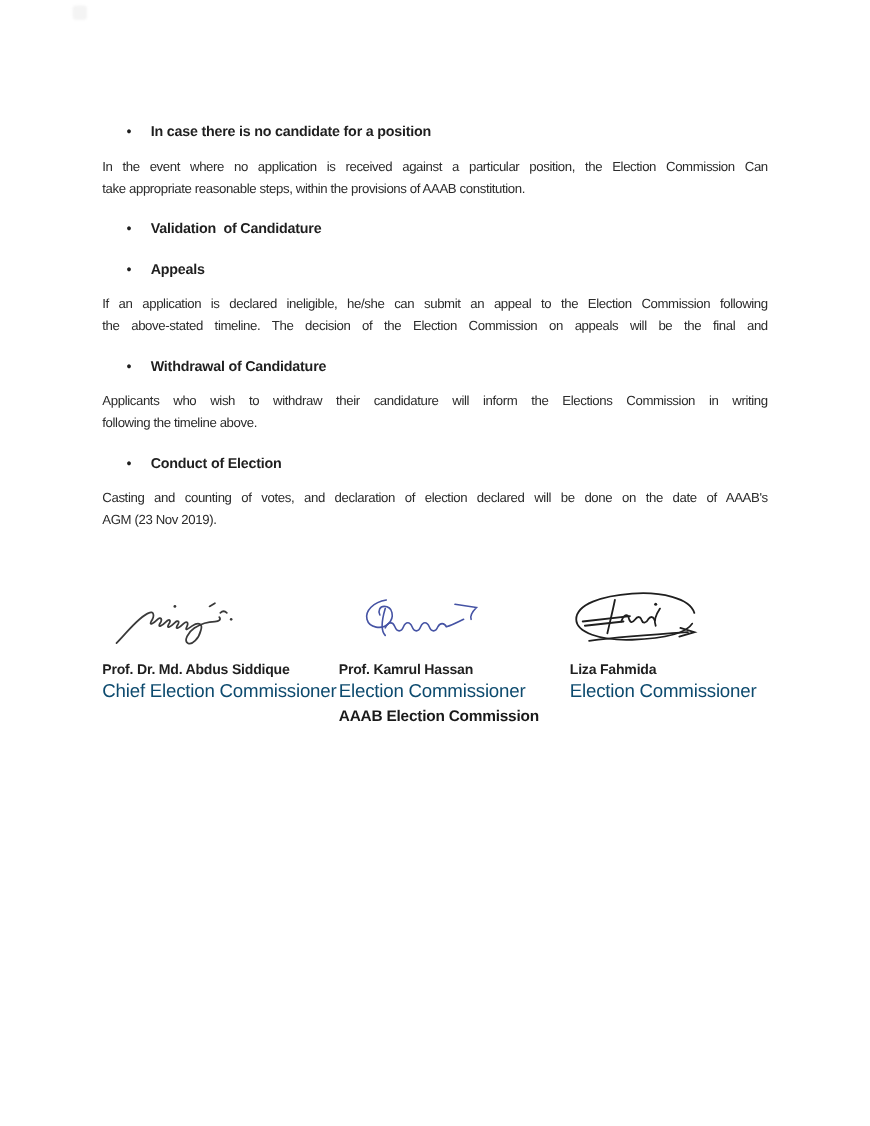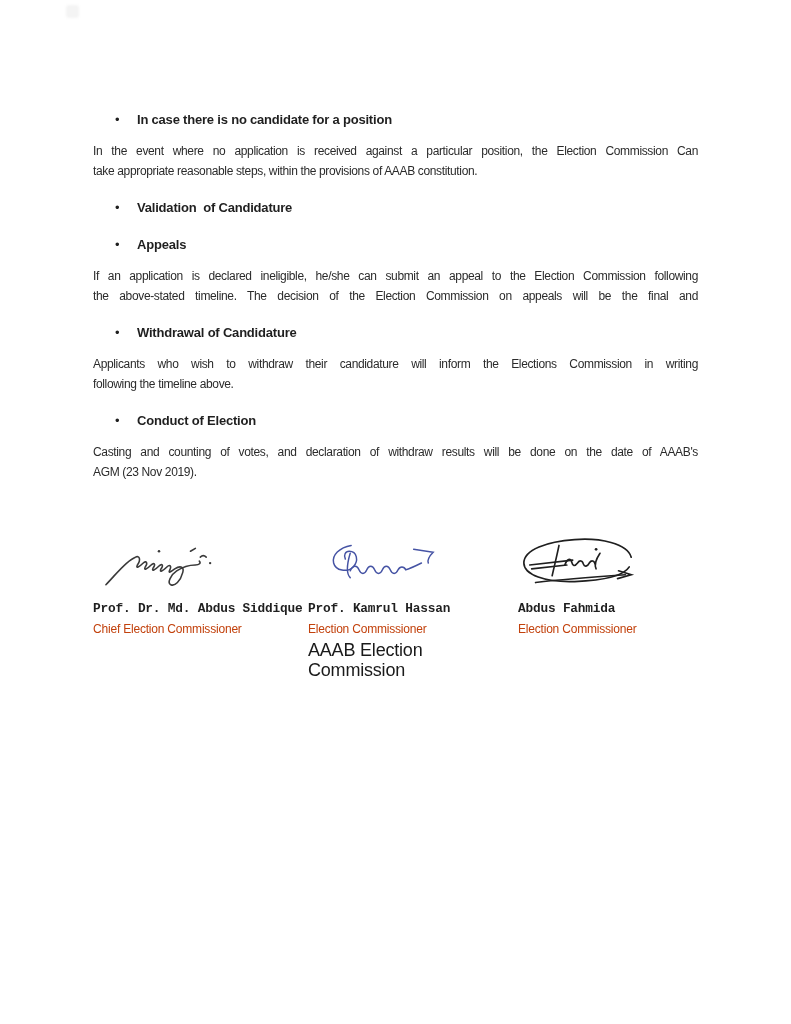--- a/index.html
+++ b/index.html
@@ -78,32 +78,31 @@
   .sig-box.s1 svg { margin-left: 7px; }
   .sig-box.s2 svg { margin-left: 10px; margin-bottom: 6px; }
   .sig-box.s3 svg { margin-left: 0px; }
   .sig-name {
     margin-top: 6px;
     font-weight: bold;
     font-size: 12.8px;
     letter-spacing: -0.2px;
     line-height: 20px;
     color: #1f1f1f;
-    font-family: Liberation Mono, monospace;
   }
   .sig-title {
-    font-size: 12px;
-    letter-spacing: -0.2px;
-    line-height: 20px;
-    color: #c2410c;
+    font-size: 17px;
+    letter-spacing: -0.2px;
+    line-height: 20px;
+    color: #0c4a6e;
   }
   .org-label {
     margin-top: 1px;
-    font-weight: normal;
-    font-size: 18px;
+    font-weight: bold;
+    font-size: 14px;
     letter-spacing: -0.2px;
     line-height: 20px;
     color: #1a1a1a;
   }
 </style>
 </head>
 <body>
 
 <div class="page">
 
@@ -141,21 +140,21 @@
     <div class="para">
       <div class="jline full">Applicants who wish to withdraw their candidature will inform the Elections Commission in writing</div>
       <div class="jline">following the timeline above.</div>
     </div>
 
     <div class="bullet-row">
       <span class="bullet-dot">•</span>
       <span class="bullet-label">Conduct of Election</span>
     </div>
     <div class="para">
-      <div class="jline full">Casting and counting of votes, and declaration of withdraw results will be done on the date of AAAB's</div>
+      <div class="jline full">Casting and counting of votes, and declaration of election declared will be done on the date of AAAB's</div>
       <div class="jline">AGM (23 Nov 2019).</div>
     </div>
 
     <div class="sig-row">
 
       <div class="sig-col c1">
         <div class="sig-box s1" style="color: rgb(58, 58, 58);">
           <svg width="118" height="52" viewBox="0 0 120 52" fill="none" stroke="currentColor" stroke-width="1.6" stroke-linecap="round">
             <path d="M6 44 C16 34 26 20 36 16 C40 14 42 18 38 24 C36 28 40 26 44 22 C47 19 49 22 46 26 C44 30 48 28 52 24 C55 21 57 23 54 27 C52 31 56 29 60 25 C63 22 65 24 62 28 C60 32 64 30 68 26 C71 23 73 25 71 29 C69 33 72 31 76 28 C82 24 86 26 84 32 C82 40 76 46 72 44 C68 42 72 34 78 30 C84 26 92 24 97 24 C101 24 103 22 101 20"></path>
             <circle cx="60" cy="10" r="1.3" fill="currentColor" stroke="none"></circle>
@@ -189,19 +188,19 @@
             <path d="M42 10 C40 20 37 32 35 41"></path>
             <path d="M12 30 L56 25"></path>
             <path d="M14 34 L50 30"></path>
             <path d="M48 30 C50 24 54 22 55 27 C56 31 58 32 61 28 C63 25 66 25 67 29 C68 32 71 32 73 28 C75 25 78 25 79 29"></path>
             <circle cx="80" cy="14" r="1.4" fill="currentColor" stroke="none"></circle>
             <path d="M84 18 C80 24 78 30 80 34"></path>
             <path d="M18 48 C50 44 80 42 110 40"></path>
             <path d="M103 36 L116 40 L102 44"></path>
           </svg>
         </div>
-        <div class="sig-name">Abdus Fahmida</div>
+        <div class="sig-name">Liza Fahmida</div>
         <div class="sig-title">Election Commissioner</div>
       </div>
 
     </div>
   </div>
 </div>
 
 </body></html>

